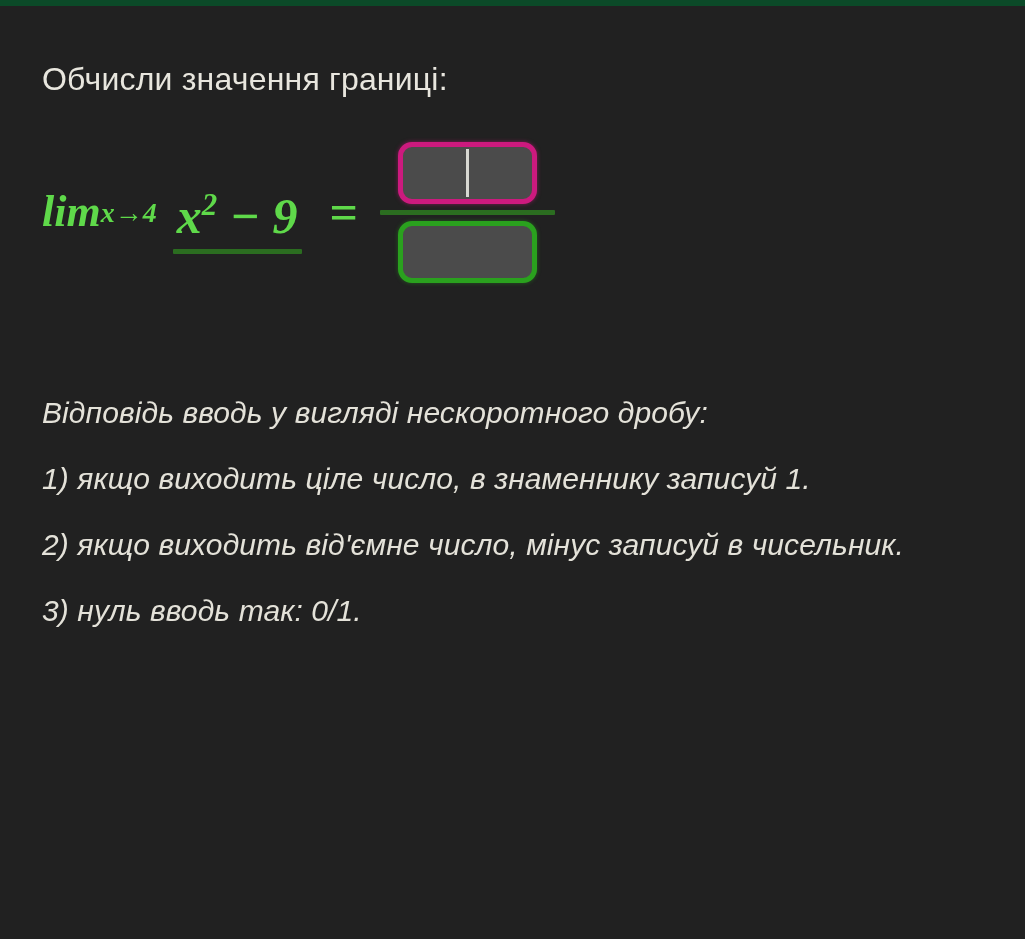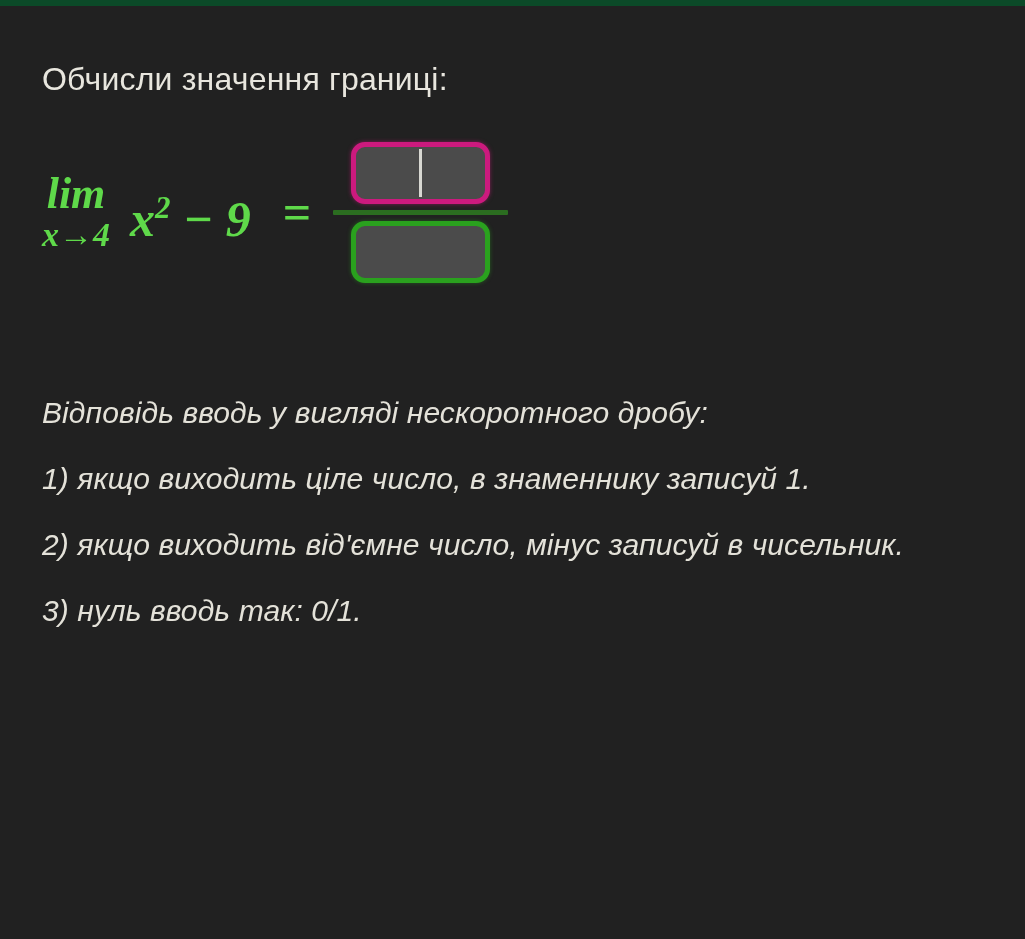--- a/index.html
+++ b/index.html
@@ -47,31 +47,31 @@
   }
   .mathgreen {
     font-family: "Liberation Serif", serif;
     color: #5fd94a;
     font-style: italic;
     font-weight: 700;
   }
   
   #limit-operator {
     display: flex;
-    flex-direction: column;
     align-items: center;
     line-height: 1;
     margin-right: 16px;
   }
   #limit-word { font-size: 44px; }
-  #limit-sub  { font-size: 34px; margin-top: 2px; }
+  #limit-sub  { font-size: 28px; margin-top: 2px; }
 
   
   #expression-fraction {
     display: flex;
+    flex-direction: column;
     align-items: flex-start;
     line-height: 1;
     margin-top: 19px;
   }
   #expr-numerator, #expr-denominator {
     font-size: 50px;
     padding: 0 4px;
     white-space: nowrap;
   }
   #expr-numerator  { margin-bottom: 8px; }

